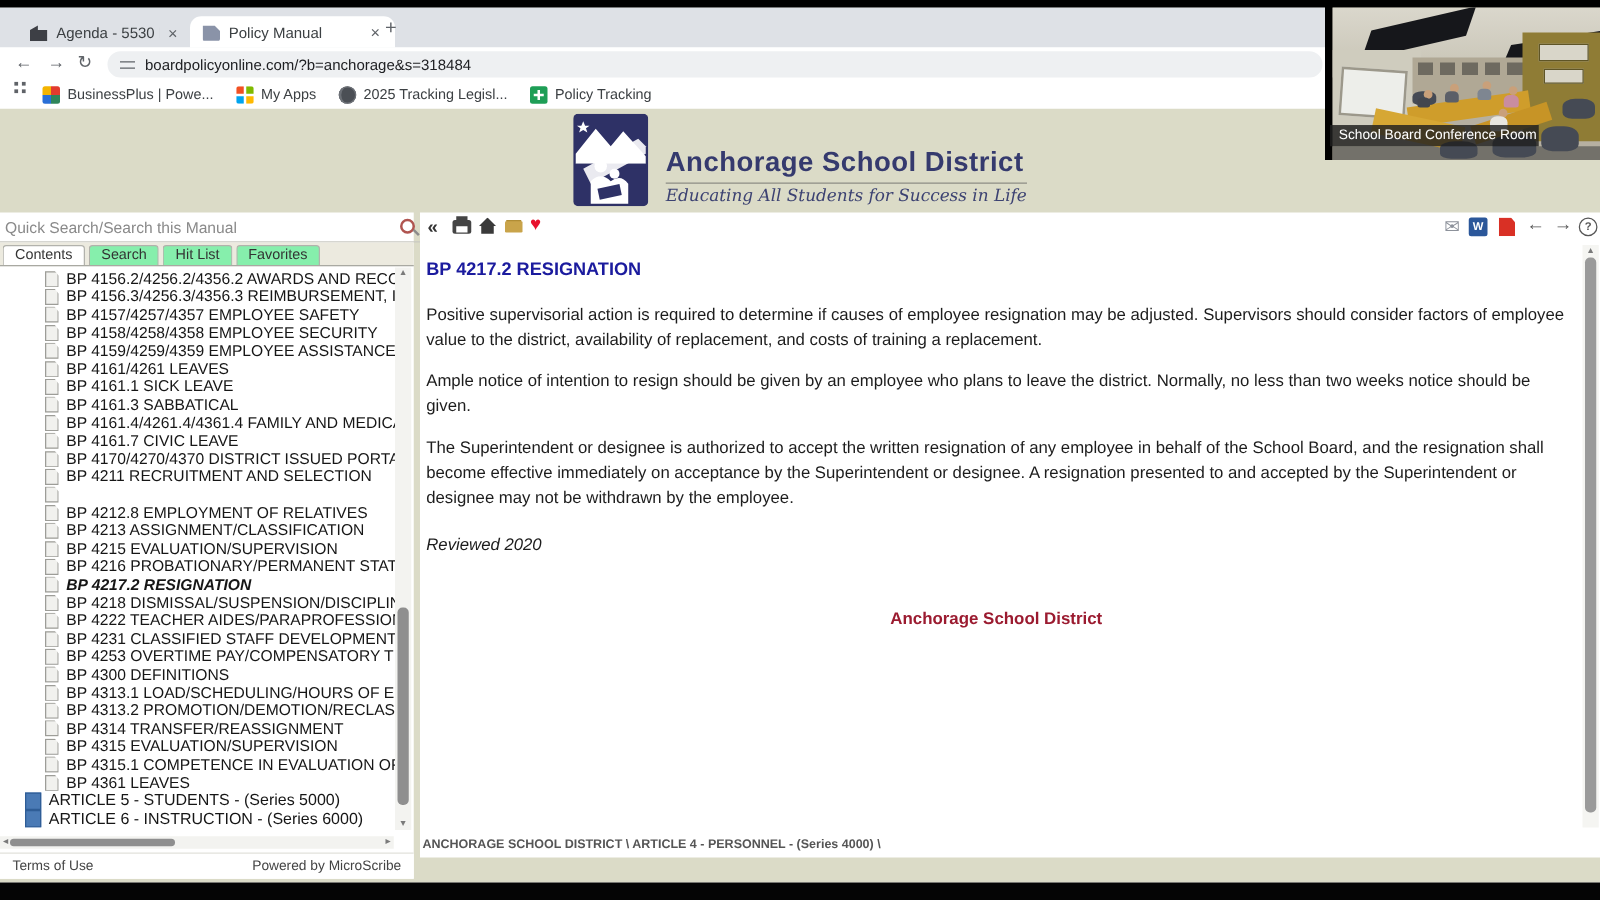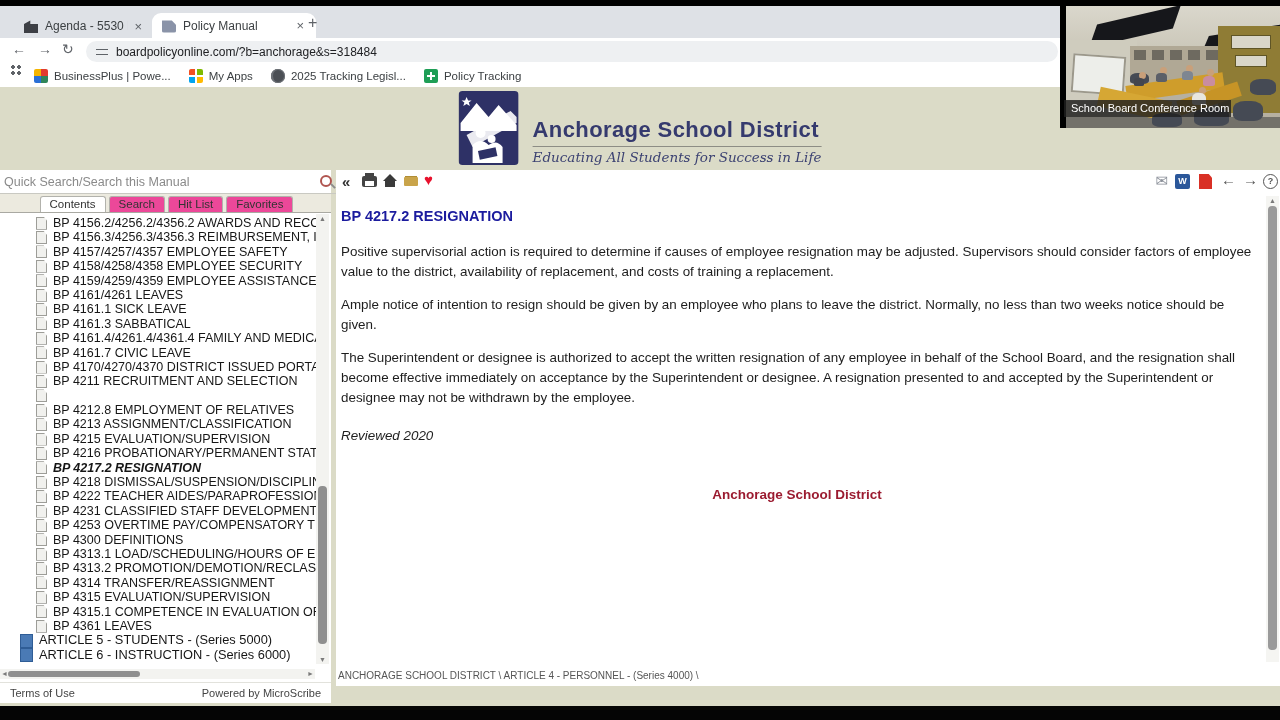--- a/index.html
+++ b/index.html
@@ -61,22 +61,22 @@
   
   .sidebar{position:absolute;left:0;top:83px;width:331px;height:533px;background:#fff;}
   .searchrow{position:absolute;left:0;top:0;width:366px;height:23px;border-bottom:1px solid #c9c9c2;}
   .searchrow input{position:absolute;left:2px;top:1px;width:268px;height:19px;border:none;outline:none;
                    font-size:12.5px;font-family:"Liberation Sans",sans-serif;color:#333;}
   .searchrow input::placeholder{color:#8a8a8a;}
   .mag{position:absolute;right:34px;top:5px;width:8px;height:8px;border:2px solid #b05550;border-radius:50%;}
   .mag:after{content:"";position:absolute;left:8px;top:8px;width:6px;height:2px;background:#8b8b8b;transform:rotate(45deg);}
   .side-help{position:absolute;right:10px;top:1px;color:#2a6fd6;font-weight:bold;font-style:italic;font-size:16px;}
   .side-tabs{position:absolute;left:0;top:24px;width:331px;height:19px;background:#eceadf;display:flex;gap:3px;
-             padding:2px 0 0 2px;box-sizing:border-box;border-bottom:1px solid #a9a9a2;justify-content:center;}
-  .side-tab{font-size:11.5px;color:#333;background:#ec4899;border:1px solid #b2b2ac;border-bottom:none;
+             padding:2px 0 0 2px;box-sizing:border-box;border-bottom:1px solid #a9a9a2;}
+  .side-tab{font-size:11.5px;color:#333;background:#86efac;border:1px solid #b2b2ac;border-bottom:none;
             border-radius:3px 3px 0 0;padding:1px 9px 0;}
   .side-tab.active{background:#fff;}
   .tree{position:absolute;left:0;top:46px;width:316px;height:446px;overflow:hidden;font-size:12.5px;color:#161616;}
   .row{height:14.4px;line-height:14.4px;display:flex;align-items:center;white-space:nowrap;}
   .row.policy{padding-left:36px;}
   .row.article{padding-left:20px;font-size:12.8px;}
   .row.selected .row-label{font-weight:bold;font-style:italic;}
   .doc-icon{width:9px;height:11px;background:#f1f1ee;border:1px solid #9d9d98;margin-right:6px;flex:0 0 auto;
             clip-path:polygon(0 0,70% 0,100% 30%,100% 100%,0 100%);}
   .article .doc-icon{width:11px;height:12px;background:#4a7ab5;border:1px solid #2f5d96;clip-path:none;}
@@ -113,21 +113,21 @@
   .t-fwd{right:22px;font-size:15px;color:#555;top:1px;}
   .t-help{right:2px;top:4px;width:13px;height:13px;border:1.5px solid #555;border-radius:50%;
           font-size:9px;color:#555;text-align:center;line-height:13px;font-weight:bold;}
   .cbody{position:absolute;left:5px;top:30px;width:912px;}
   .ctitle{color:#1b1b9e;font-weight:bold;font-size:14.5px;margin:8px 0 18px;}
   .cbody p{font-size:13.4px;color:#1d1d1d;line-height:20px;margin:0 0 13px;}
   .note{font-style:italic;font-size:13.4px;color:#1d1d1d;margin-top:20px;}
   .orgline{text-align:center;color:#9b1b30;font-weight:bold;font-size:13.5px;margin-top:44px;}
   .c-vscroll{position:absolute;right:1px;top:26px;width:13px;height:466px;background:#f5f5f2;}
   .c-vthumb{position:absolute;left:2px;top:10px;width:9px;height:444px;background:#9a9a9a;border-radius:4px;}
-  .cstatus{position:absolute;left:2px;top:500px;font-size:10px;color:#555;white-space:nowrap;}
+  .cstatus{position:absolute;left:2px;top:500px;font-size:10px;color:#555;white-space:nowrap;font-weight:bold;}
 
   
   .webcam{left:1060px;top:0;width:220px;height:128px;background:#000;z-index:30;overflow:hidden;}
   .wc{position:absolute;left:6px;top:6px;width:214px;height:122px;background:#b6b0a1;overflow:hidden;}
   .wc-ceil{position:absolute;left:0;top:0;width:100%;height:46%;background:linear-gradient(#dad7cc,#c7c3b4);}
   .wc-l1{position:absolute;left:12%;top:8%;width:40%;height:17%;background:#16171b;transform:rotate(-13deg) skewX(-32deg);}
   .wc-l2{position:absolute;right:-6%;top:20%;width:42%;height:19%;background:#16171b;transform:rotate(-9deg) skewX(-32deg);}
   .wc-wallL{position:absolute;left:0;top:28%;width:33%;height:50%;background:#cfccbe;}
   .wc-wb{position:absolute;left:3%;top:40%;width:23%;height:29%;background:#edeeea;border:2px solid #9c988b;transform:rotate(4deg);}
   .wc-wallB{position:absolute;left:30%;top:33%;width:44%;height:30%;background:#b0a895;}

